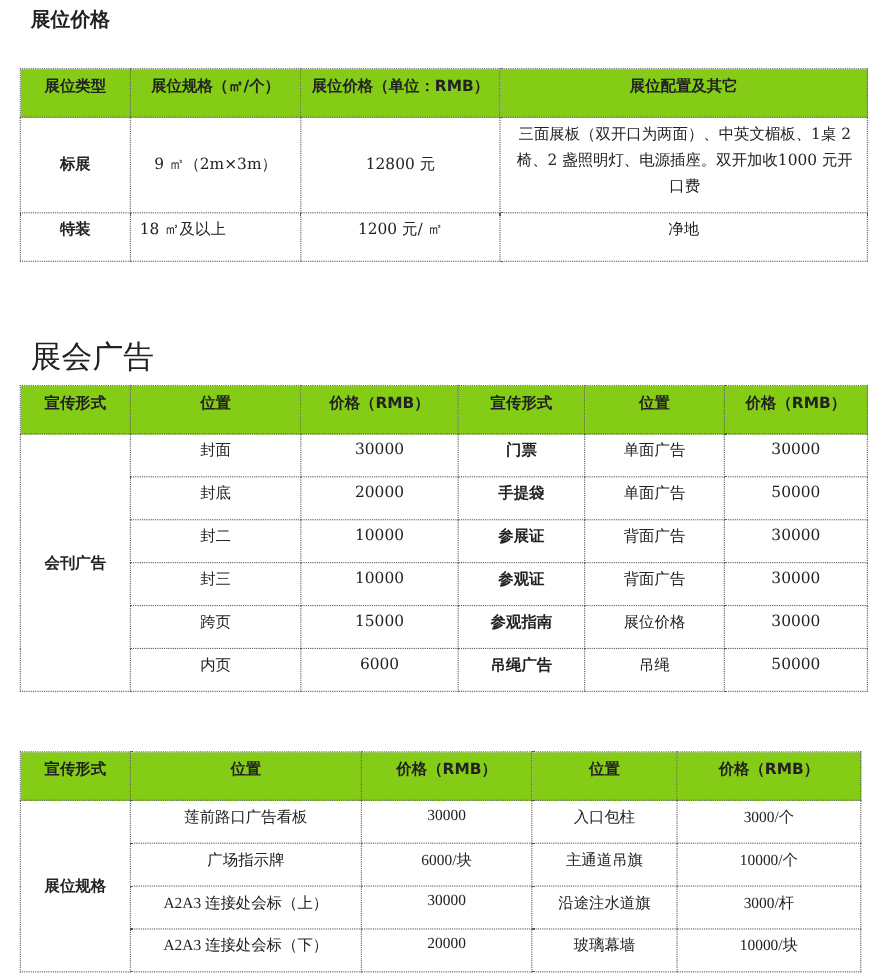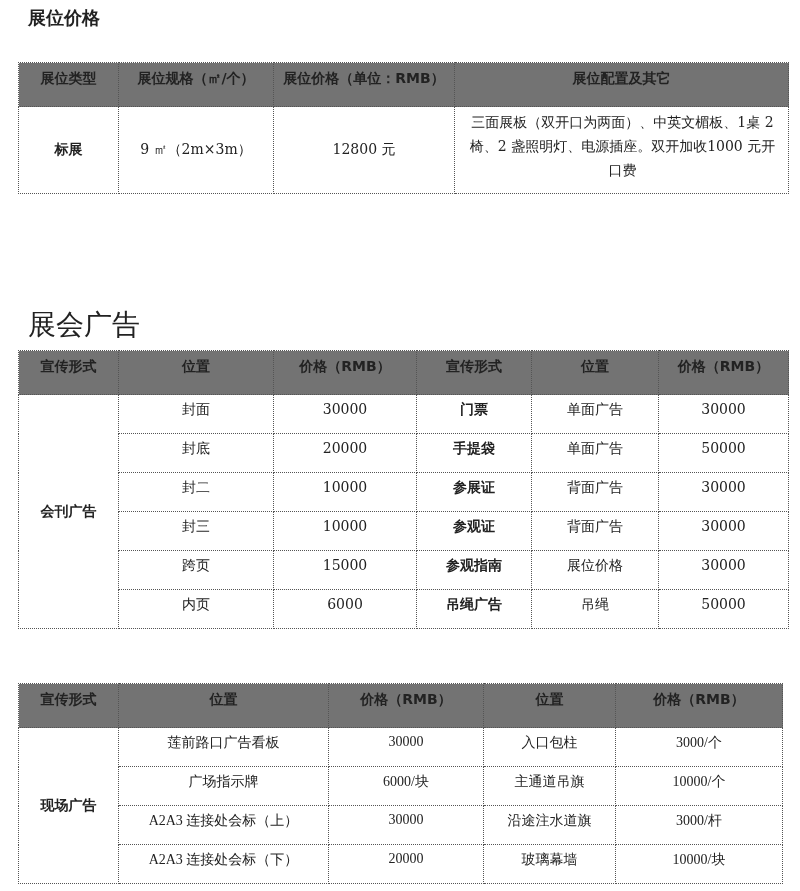--- a/index.html
+++ b/index.html
@@ -3,21 +3,21 @@
 <meta charset="utf-8">
 <style>
   html, body { margin: 0; padding: 0; background: #ffffff; }
   body { width: 800px; height: 891px; position: relative; overflow: hidden;
          font-family: "DejaVu Serif", "Liberation Serif", serif; color: #222; }
   .sec-title { position: absolute; left: 28px; margin: 0; font-weight: bold; }
   #t1title { top: 6px; font-size: 18px; font-family: Liberation Sans, sans-serif; }
   #t2title { top: 306px; font-size: 28px; font-weight: normal; }
   table { position: absolute; left: 18px; border-collapse: collapse; table-layout: fixed; }
   td, th { border: 1px dotted #555; font-size: 14px; text-align: center; padding: 0; }
-  th { background: #737373; font-weight: bold; vertical-align: top; padding-top: 7px;
+  th { background: #84cc16; font-weight: bold; vertical-align: top; padding-top: 7px;
        font-family: "DejaVu Sans", "Liberation Sans", sans-serif; }
   td { vertical-align: top; padding-top: 6px; }
   td.bold { font-weight: bold; font-family: "DejaVu Sans", "Liberation Sans", sans-serif; }
   td.mid { vertical-align: middle; padding-top: 0; }
   td.left { text-align: left; padding-left: 8px; }
   td.desc { text-align: center; padding: 6px 6px 0 8px; line-height: 24px; vertical-align: top; padding-top: 3px;}
   #table1 { top: 62px; width: 770px; }
   #table2 { top: 350px; width: 770px; }
   #table3 { top: 683px; width: 764px; }
   #table1 th { height: 36px; }
@@ -42,20 +42,26 @@
     <th>展位类型</th>
     <th>展位规格（㎡/个）</th>
     <th>展位价格（单位：RMB）</th>
     <th>展位配置及其它</th>
   </tr>
   <tr style="height:87px">
     <td class="bold mid">标展</td>
     <td class="mid">9 ㎡（2m×3m）</td>
     <td class="mid">12800 元</td>
     <td class="desc">三面展板（双开口为两面）、中英文楣板、1桌 2 椅、2 盏照明灯、电源插座。双开加收1000 元开口费</td>
+  </tr>
+  <tr style="height:44px">
+    <td class="bold">特装</td>
+    <td class="left">18 ㎡及以上</td>
+    <td>1200 元/ ㎡</td>
+    <td>净地</td>
   </tr>
 </tbody>
   </table>
 
 <h2 id="t2title" class="sec-title">展会广告</h2>
 
 <table id="table2">
   <colgroup>
     <col style="width:100px">
       <col style="width:155px">
@@ -129,21 +135,21 @@
   </colgroup>
   <tbody>
       <tr>
     <th>宣传形式</th>
     <th>位置</th>
     <th>价格（RMB）</th>
     <th>位置</th>
     <th>价格（RMB）</th>
   </tr>
   <tr>
-    <td rowspan="4" class="bold mid">现场广告</td>
+    <td rowspan="4" class="bold mid">展位规格</td>
     <td>莲前路口广告看板</td>
     <td>30000</td>
     <td>入口包柱</td>
     <td>3000/个</td>
   </tr>
   <tr>
     <td>广场指示牌</td>
     <td>6000/块</td>
     <td>主通道吊旗</td>
     <td>10000/个</td>

